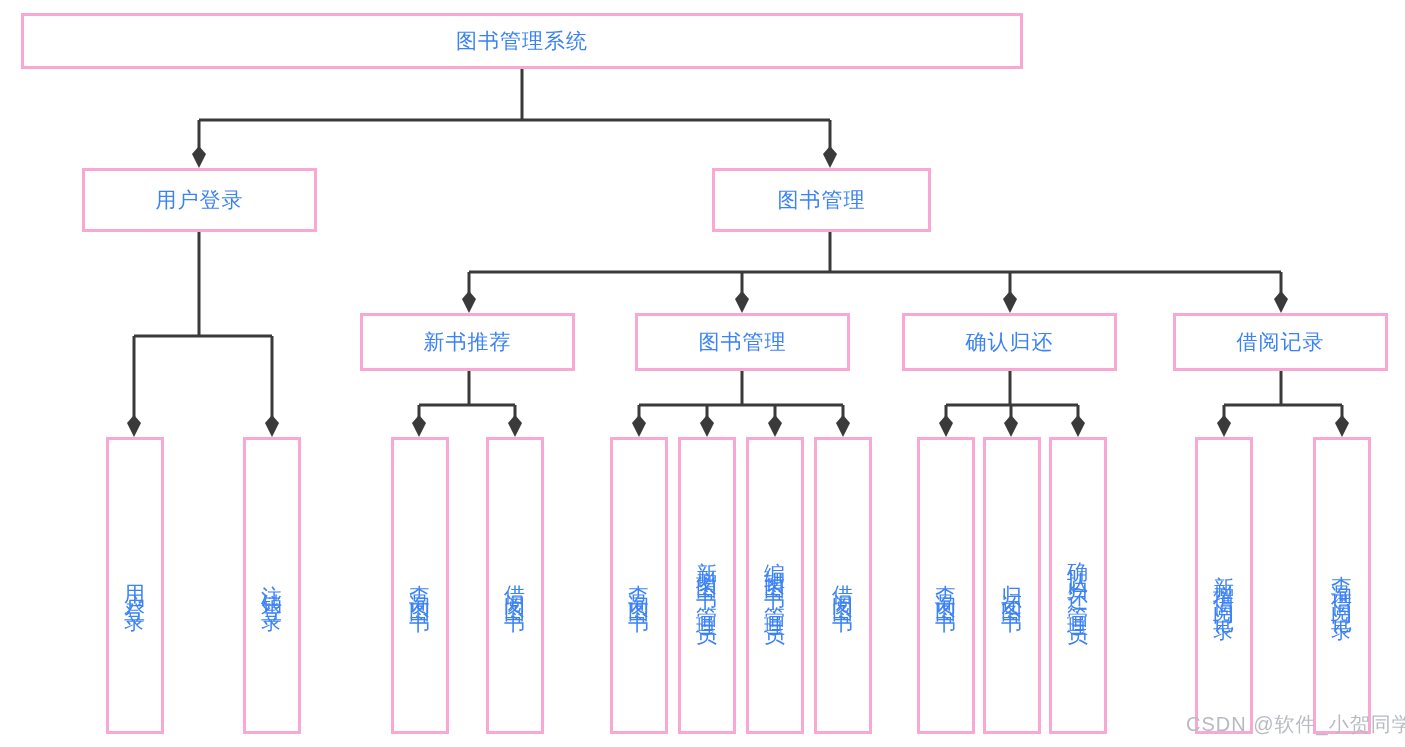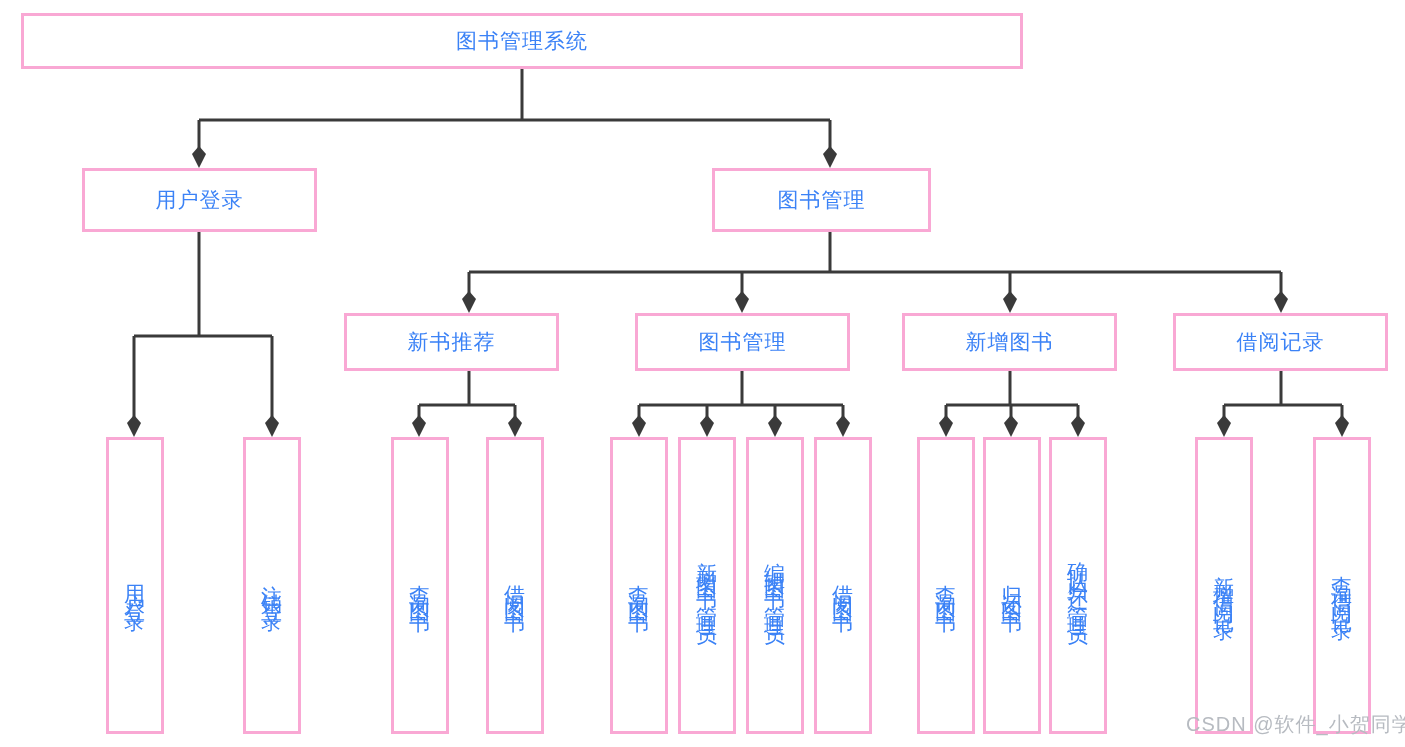--- a/index.html
+++ b/index.html
@@ -54,21 +54,21 @@
     line-height: 1;
     white-space: nowrap;
   }
 
   .root-box      { left: 21px;  top: 13px;  width: 1002px; height: 56px; }
 
   .lvl2-a        { left: 82px;  top: 168px; width: 235px;  height: 64px; }
   .lvl2-b        { left: 712px; top: 168px; width: 219px;  height: 64px; }
 
   .lvl3          { top: 313px; width: 215px; height: 58px; }
-  .lvl3-1        { left: 344px;  }
+  .lvl3-1        { left: 360px;  }
   .lvl3-2        { left: 635px;  }
   .lvl3-3        { left: 902px;  }
   .lvl3-4        { left: 1173px; }
 
   .leaf          { top: 437px; width: 58px; height: 297px; }
   .leaf-a1       { left: 106px;  }
   .leaf-a2       { left: 243px;  }
   .leaf-b1       { left: 391px;  }
   .leaf-b2       { left: 486px;  }
   .leaf-c1       { left: 610px;  }
@@ -158,21 +158,21 @@
     <span>图书管理</span>
   </div>
 
   <div class="node hbox lvl3 lvl3-1">
     <span>新书推荐</span>
   </div>
   <div class="node hbox lvl3 lvl3-2">
     <span>图书管理</span>
   </div>
   <div class="node hbox lvl3 lvl3-3">
-    <span>新增图书</span>
+    <span>确认归还</span>
   </div>
   <div class="node hbox lvl3 lvl3-4">
     <span>借阅记录</span>
   </div>
 
   <div class="node vbox leaf leaf-a1">
     <span>用户登录</span>
   </div>
   <div class="node vbox leaf leaf-a2">
     <span>注销登录</span>

